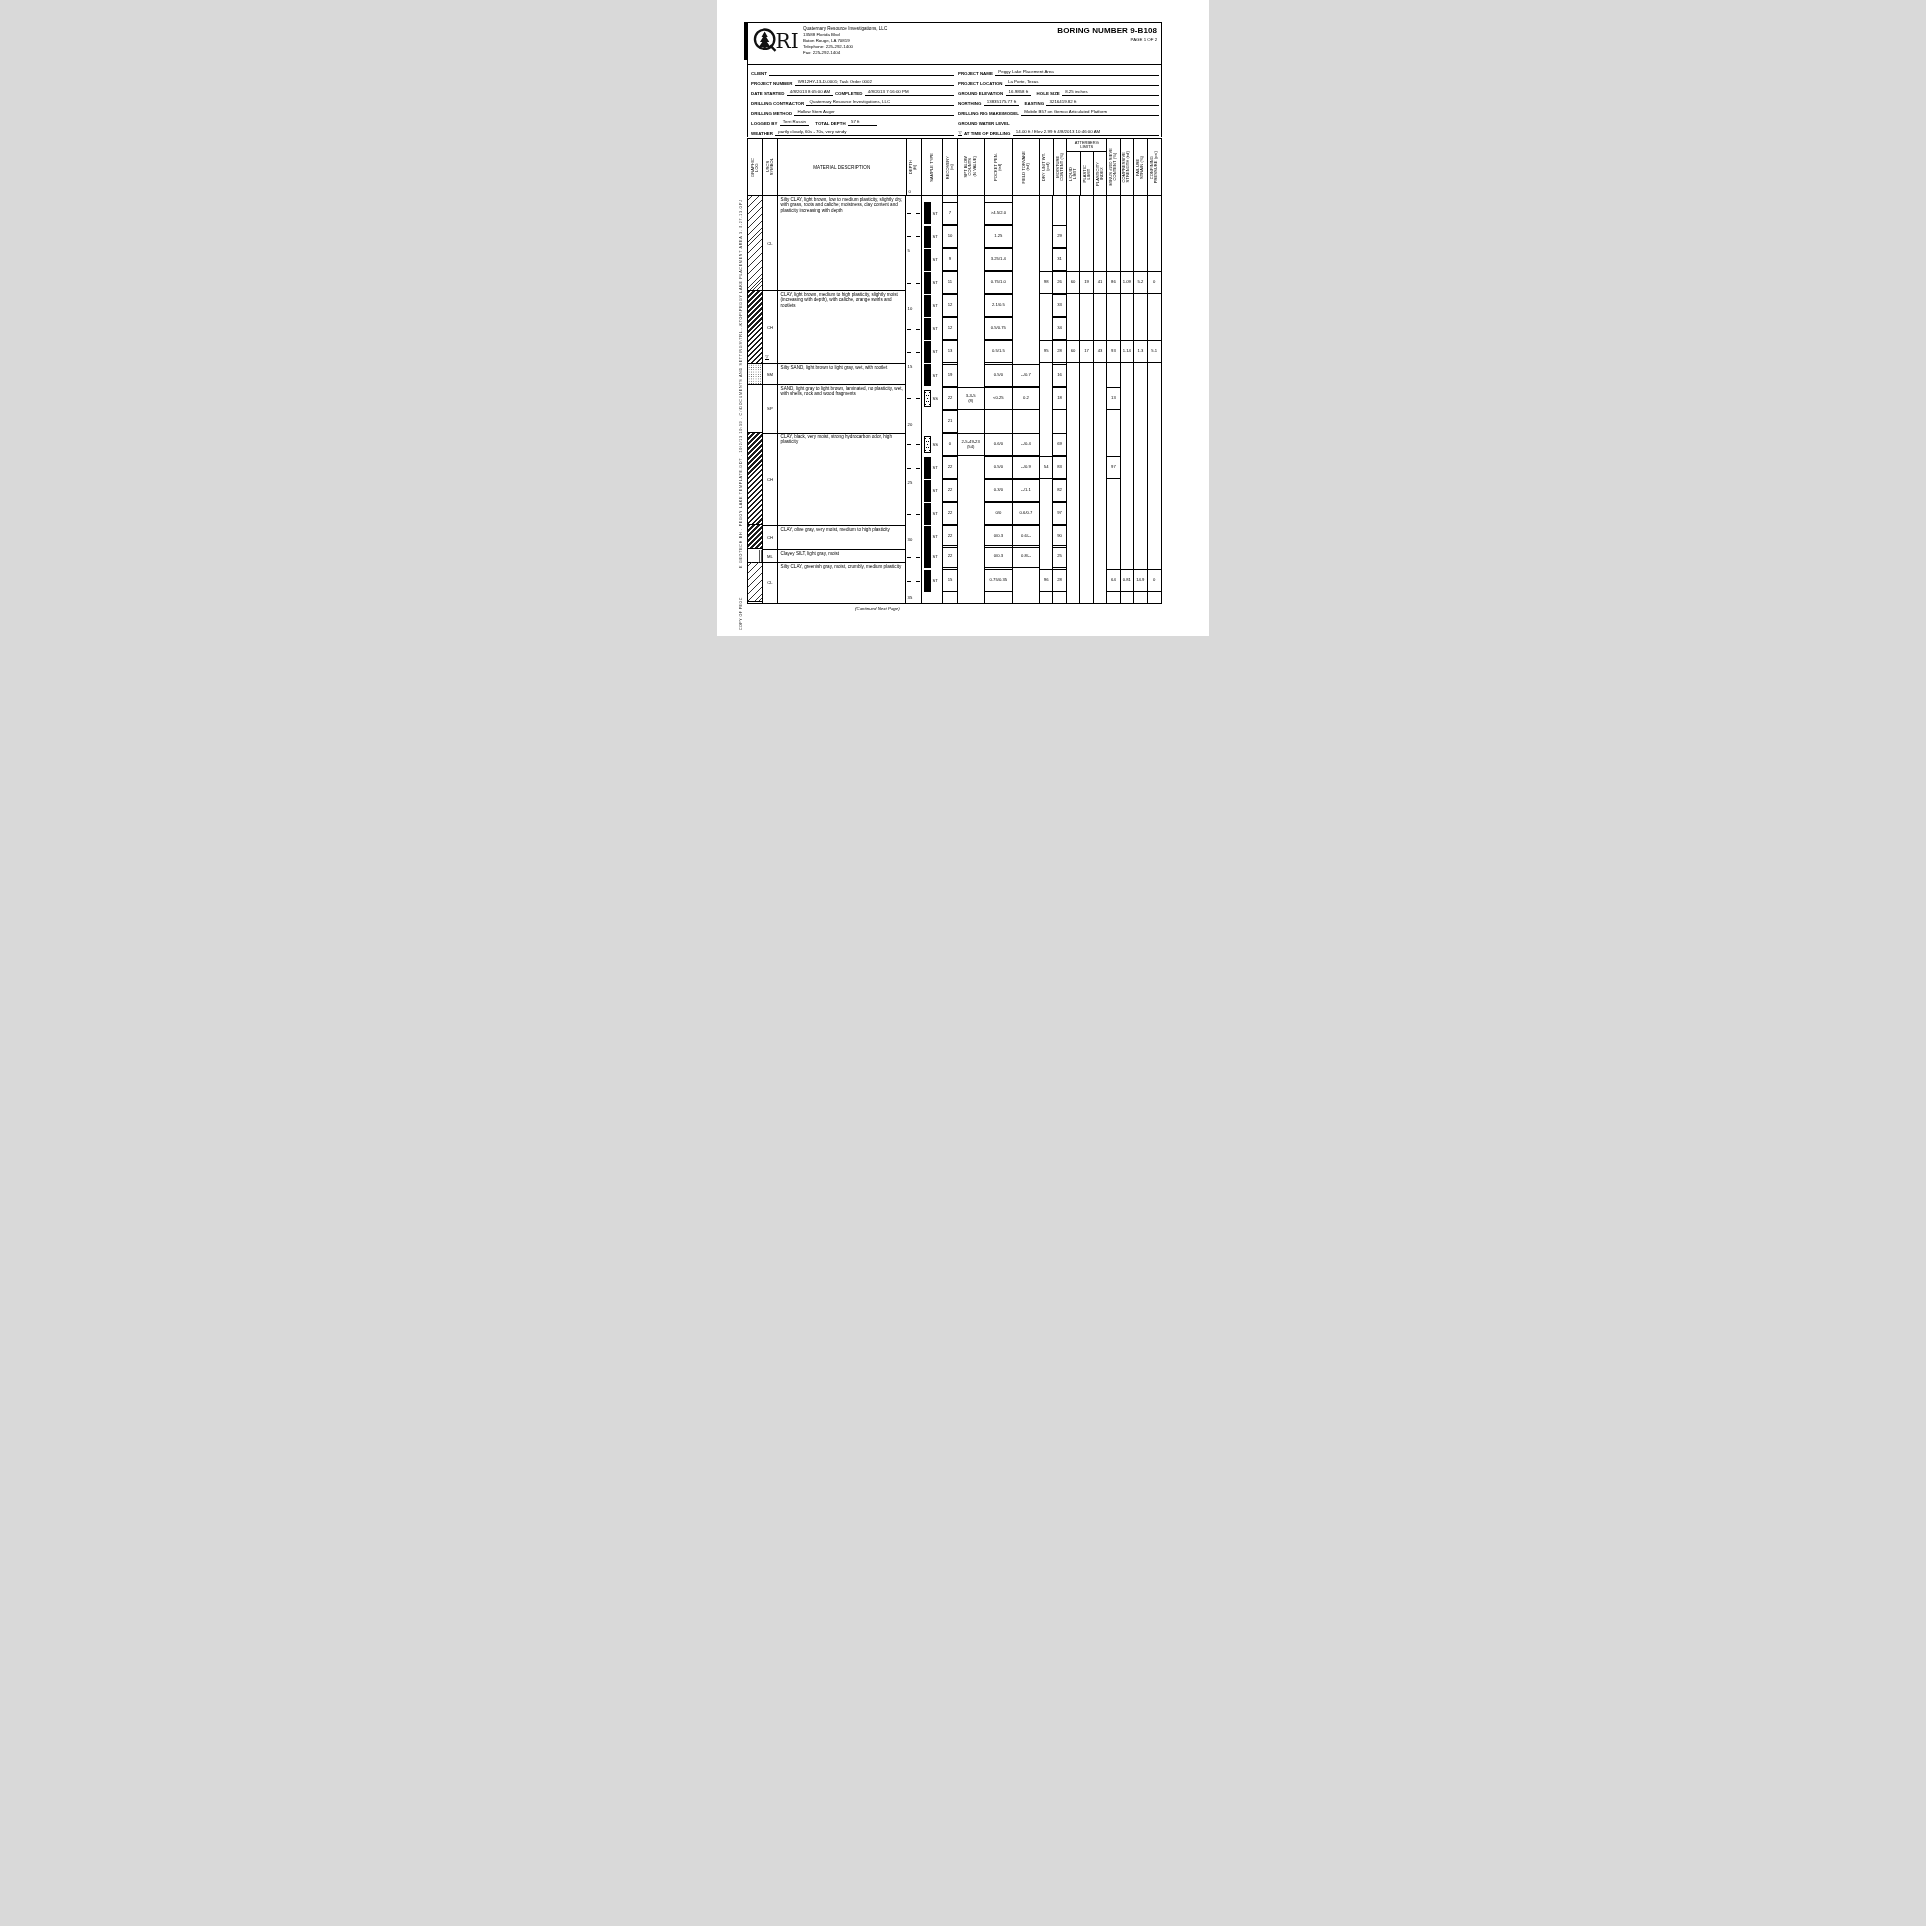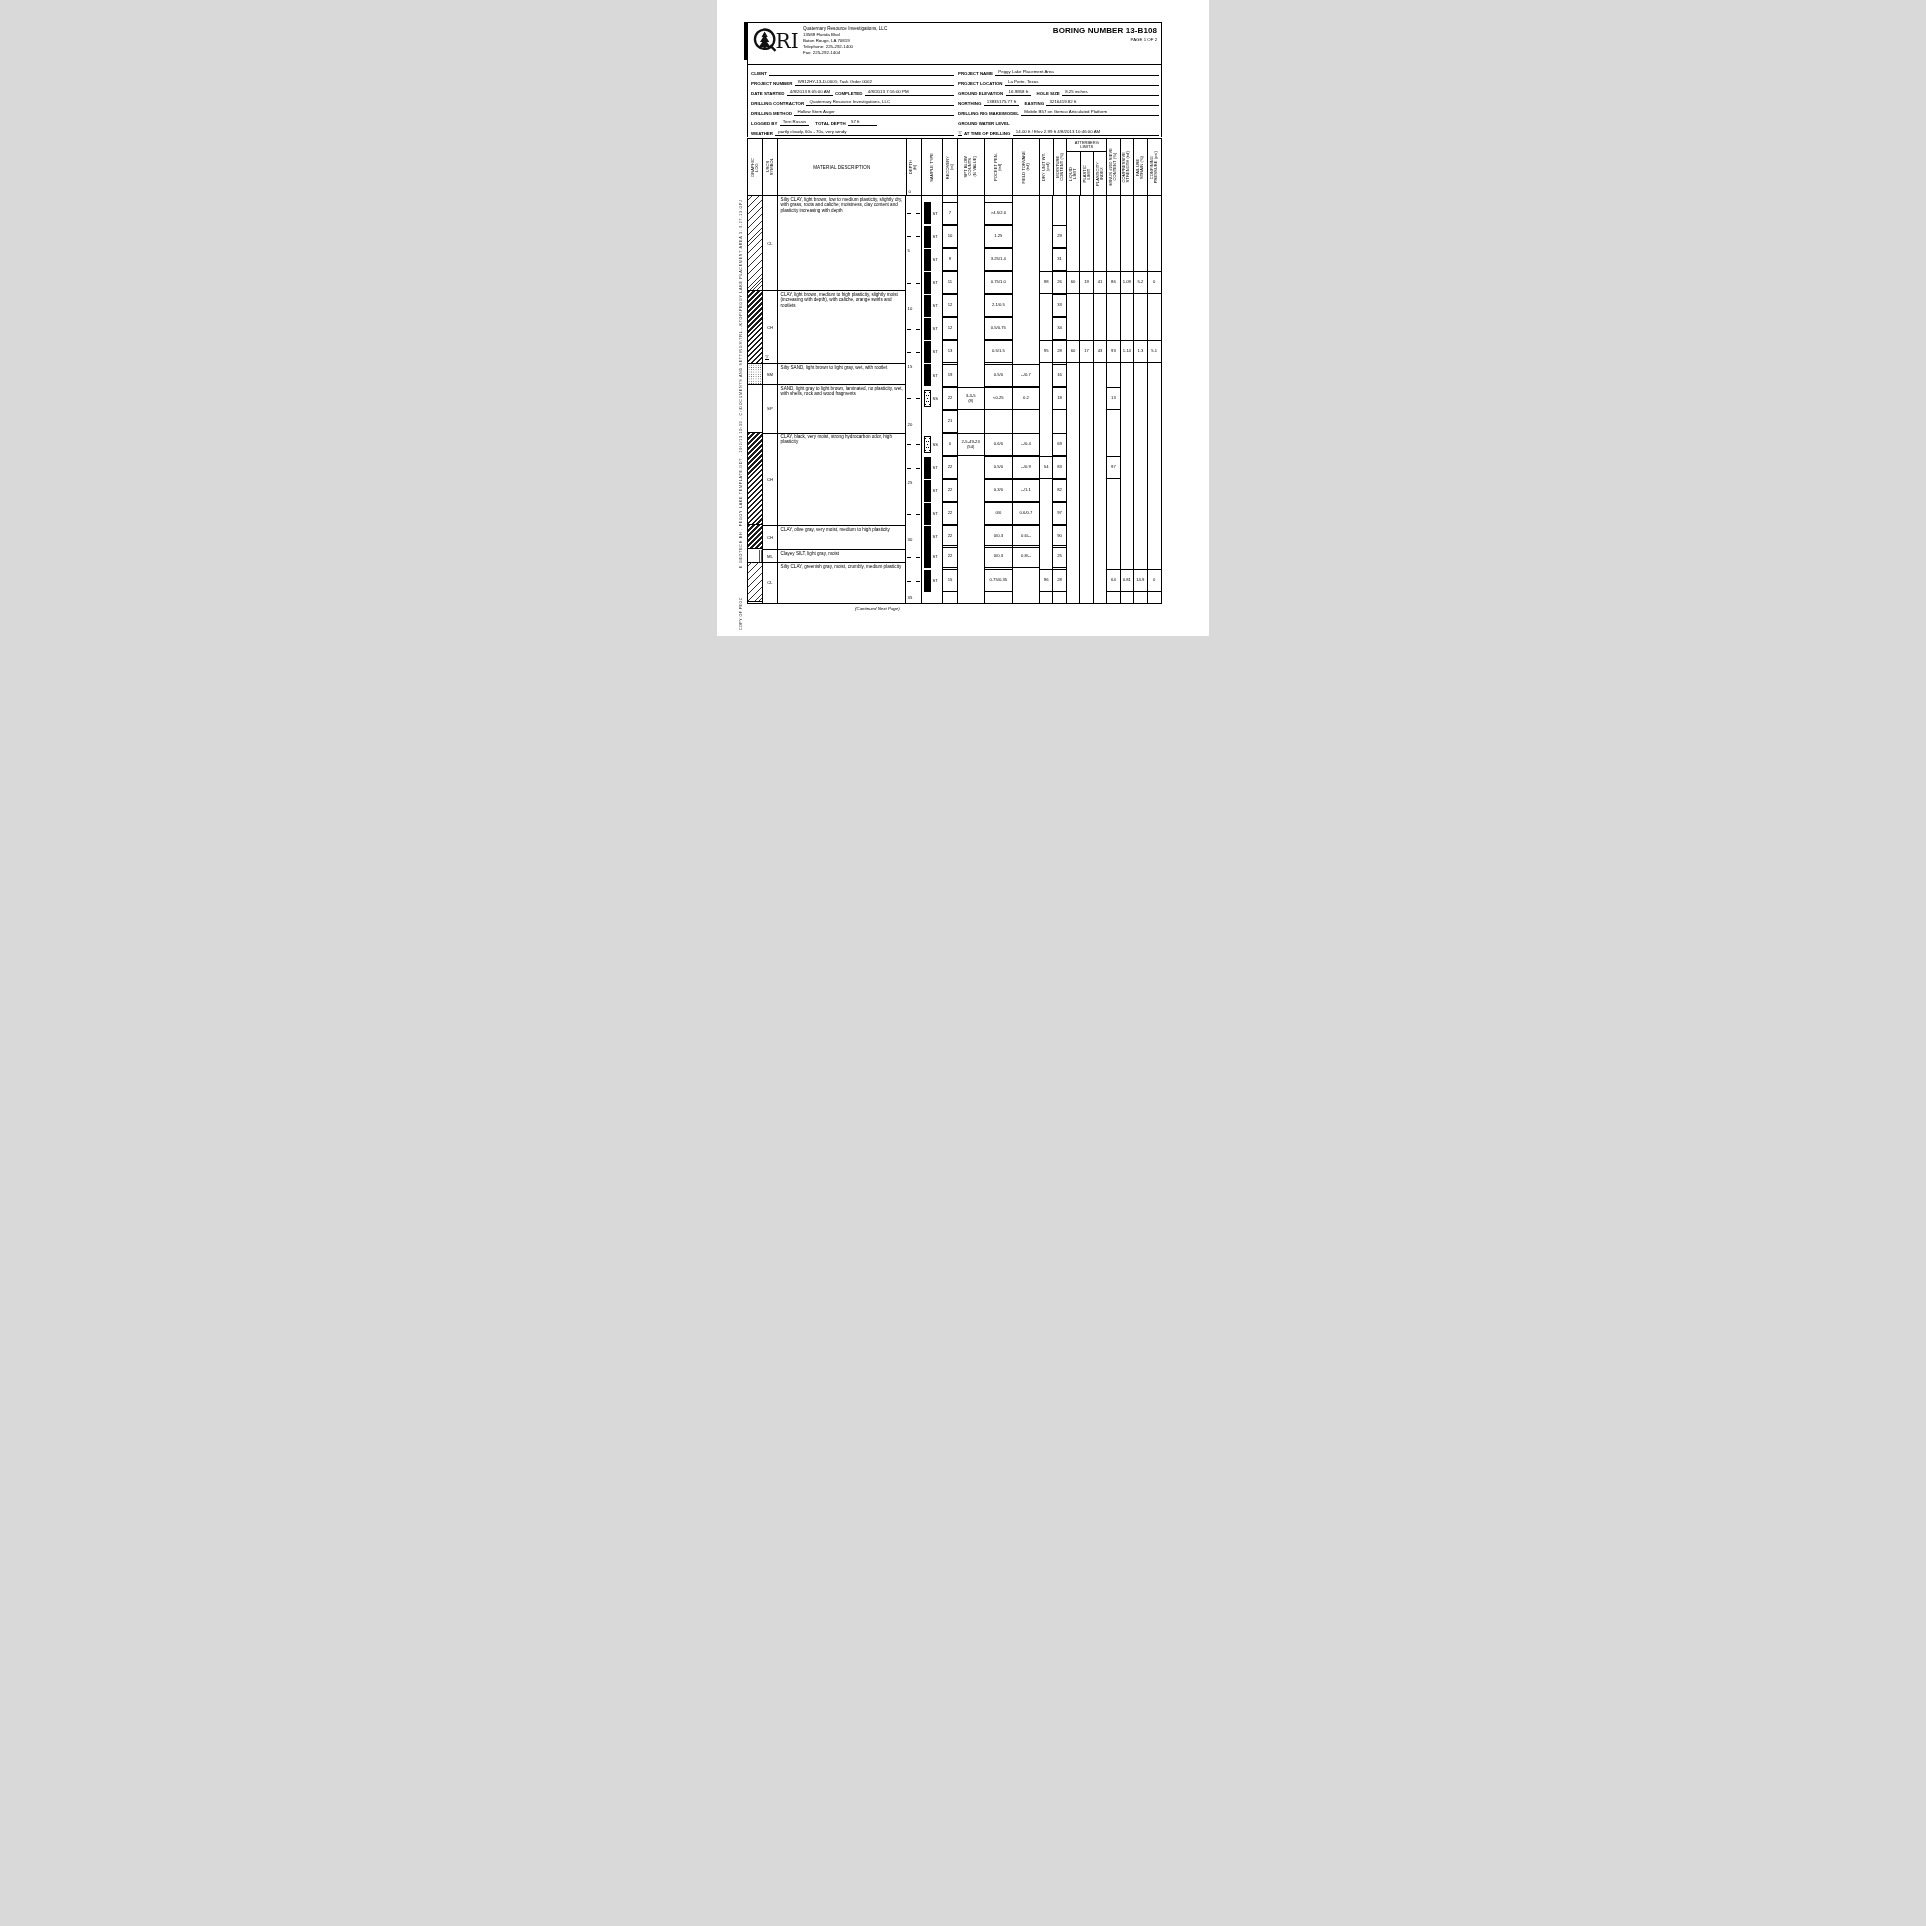--- a/index.html
+++ b/index.html
@@ -113,21 +113,21 @@
         </svg>
       </div>
       <div class="company">
         <div class="cname">Quaternary Resource Investigations, LLC</div>
         <div>13588 Florida Blvd</div>
         <div>Baton Rouge, LA 70819</div>
         <div>Telephone:  225-292-1400</div>
         <div>Fax:  225-292-1404</div>
       </div>
       <div class="title-block">
-        <div class="boring-title">BORING NUMBER 13-B108</div>
+        <div class="boring-title">BORING NUMBER 9-B108</div>
         <div class="page-num">PAGE  1  OF  2</div>
       </div>
     </div>
 
     <div class="info-section">
 
       <div class="info-row">
         <div class="ileft">
           <span class="lbl">CLIENT</span>
           <span class="val fill"> </span>

